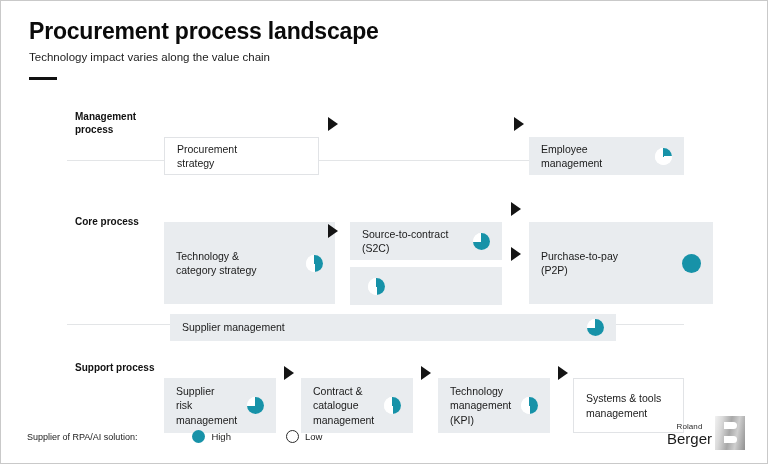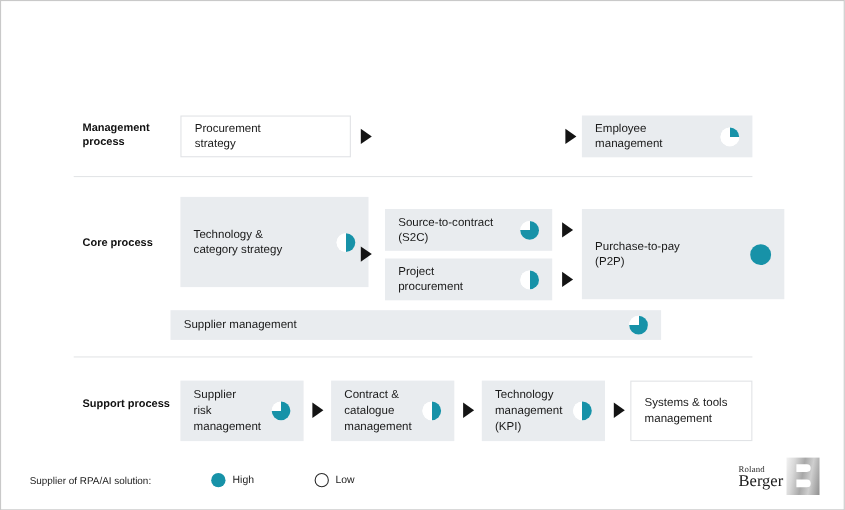--- a/index.html
+++ b/index.html
@@ -71,20 +71,21 @@
     left: 74px;
   }
 
   
   .box {
     position: absolute;
     box-sizing: border-box;
     display: flex;
     align-items: center;
     padding: 0 12px;
+    margin-top: 32px;
   }
   .box.gray {
     background: #e9ecef;
     border: none;
   }
   .box.white {
     background: #ffffff;
     border: 1px solid #e1e3e6;
   }
   .box-label {
@@ -169,24 +170,23 @@
   
   #logo {
     position: absolute;
     right: 22px;
     top: 415px;
     display: flex;
     align-items: flex-end;
     gap: 3px;
   }
   #logo-words {
-    text-align: left;
+    text-align: center;
     line-height: 1;
     padding-bottom: 3px;
-    font-family: Liberation Serif, serif;
   }
   #logo-roland {
     font-size: 8px;
     color: #2b2b2b;
     letter-spacing: 0.1px;
   }
   #logo-berger {
     font-size: 15px;
     color: #1a1a1a;
     line-height: 1.05;
@@ -207,20 +207,25 @@
     border-radius: 0 7px 7px 0;
   }
   #logo-mark .cut-top { top: 6px; }
   #logo-mark .cut-bot { top: 20px; }
 </style>
 </head>
 <body>
 
 <div id="slide">
 
+  <div id="header">
+    <div id="title">Procurement process landscape</div>
+    <div id="subtitle">Technology impact varies along the value chain</div>
+    <div id="title-rule"></div>
+  </div>
 
   <div id="diagram">
 
     <div class="divider" style="top:159px"></div>
     <div class="divider" style="top:323px"></div>
 
     <div class="row-label" style="top:110px">Management
 process</div>
 
     <div class="box white" style="left:163px; top:104px; width:155px; height:38px">
@@ -237,57 +242,55 @@
       <span class="box-label">Employee
 management</span>
       <span class="pie q25" style="width:17px; height:17px">
         <span class="wedge"></span>
       </span>
     </div>
 
     <div class="row-label" style="top:215px">Core
 process</div>
 
-    <div class="box gray" style="left:163px; top:178px; width:171px; height:82px">
+    <div class="box gray" style="left:163px; top:189px; width:171px; height:82px">
       <span class="box-label">Technology &amp;
 category strategy</span>
       <span class="pie q50" style="width:17px; height:17px">
         <span class="wedge"></span>
       </span>
     </div>
 
     <div class="arrow" style="left:327px; top:223px"></div>
 
     <div class="box gray" style="left:349px; top:189px; width:152px; height:38px">
       <span class="box-label">Source-to-contract
 (S2C)</span>
       <span class="pie q75" style="width:17px; height:17px">
         <span class="wedge"></span>
       </span>
     </div>
 
     <div class="arrow" style="left:510px; top:201px"></div>
 
     <div class="box gray" style="left:349px; top:234px; width:152px; height:38px">
-      <span class="box-label">Project
-procurement</span>
       <span class="pie q50" style="width:17px; height:17px">
         <span class="wedge"></span>
       </span>
     </div>
 
     <div class="arrow" style="left:510px; top:246px"></div>
 
     <div class="box gray" style="left:528px; top:189px; width:184px; height:82px">
       <span class="box-label">Purchase-to-pay
 (P2P)</span>
       <span class="pie full" style="width:19px; height:19px"></span>
     </div>
 
-    <div class="box gray" style="left:154px; top:281px; width:446px; height:27px">
+    <div class="box gray" style="left:169px; top:281px; width:446px; height:27px">
       <span class="box-label">Supplier management</span>
       <span class="pie q75" style="width:17px; height:17px">
         <span class="wedge"></span>
       </span>
     </div>
 
     <div class="row-label" style="top:361px">Support
 process</div>
 
     <div class="box gray" style="left:163px; top:345px; width:112px; height:55px">

